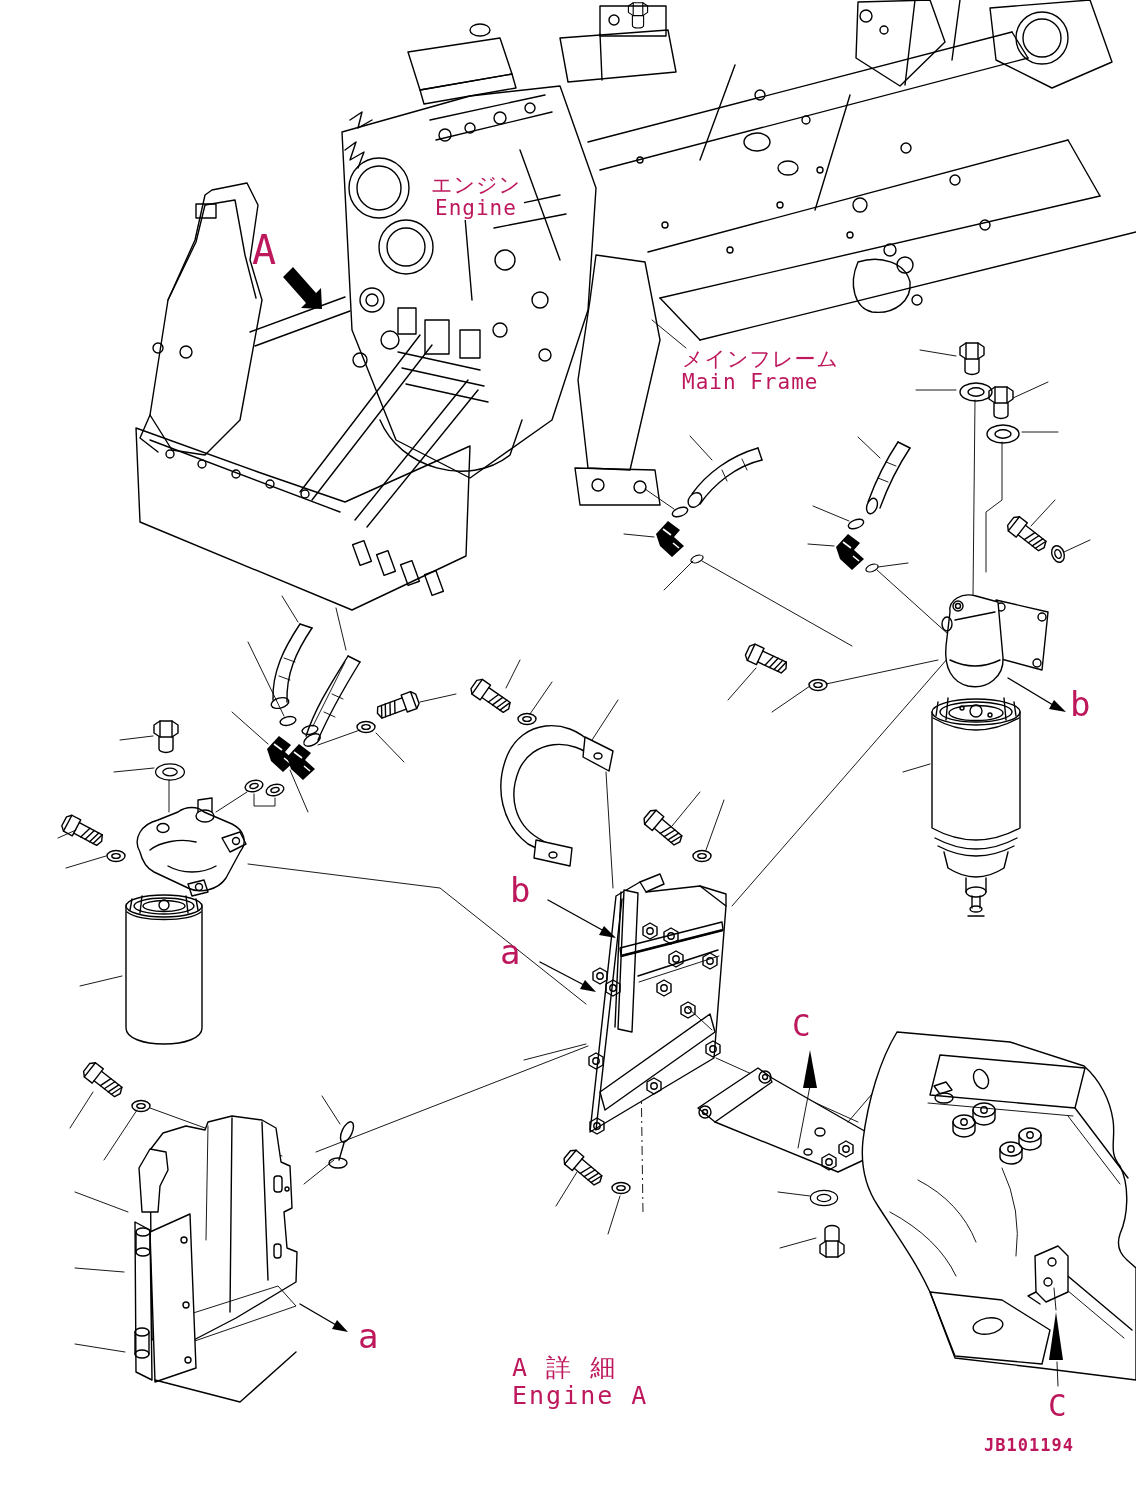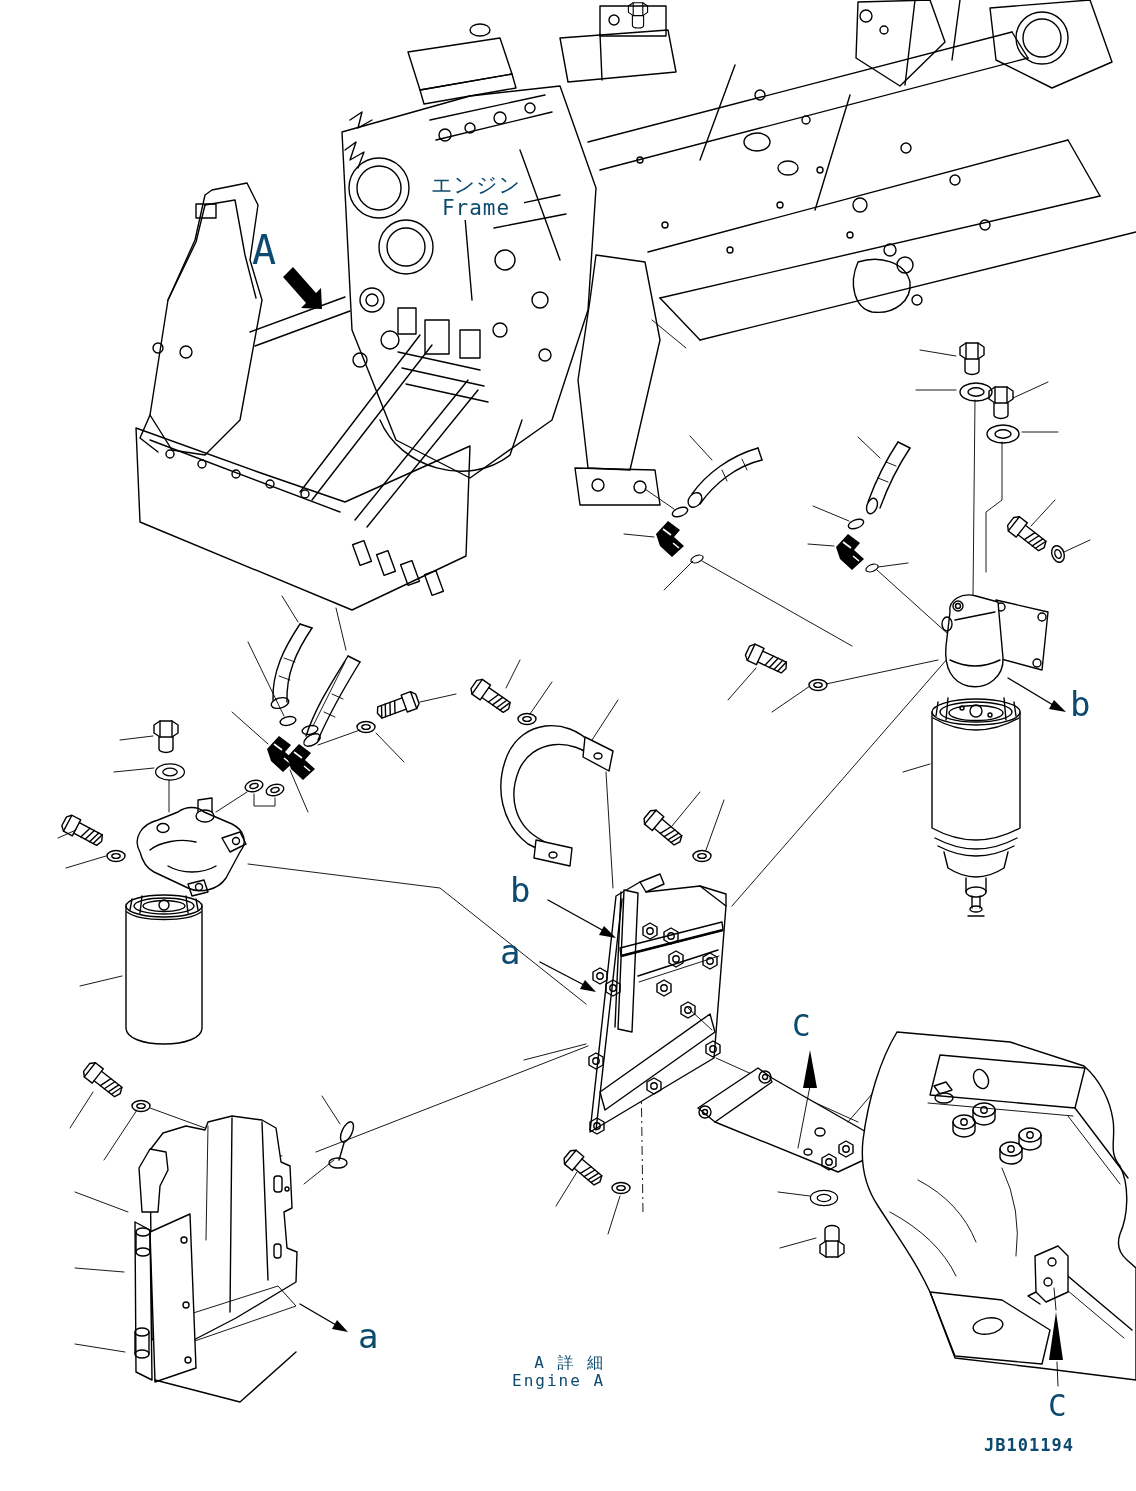--- a/index.html
+++ b/index.html
@@ -5,27 +5,27 @@
   html,body{margin:0;padding:0;background:#ffffff;}
   #page{position:relative;width:1136px;height:1491px;background:#ffffff;overflow:hidden;
         font-family:"DejaVu Sans Mono","Liberation Mono",monospace;color:#000;}
   #art{position:absolute;left:0;top:0;}
   svg .ln{stroke:#000;fill:none;stroke-width:1.4;stroke-linecap:round;stroke-linejoin:round;}
   svg .thin{stroke:#000;fill:none;stroke-width:0.9;stroke-linecap:round;}
   svg .thick{stroke:#000;fill:none;stroke-width:2.4;}
   svg .fill{fill:#000;stroke:none;}
   svg .wfill{fill:#ffffff;stroke:#000;stroke-width:1.4;stroke-linejoin:round;}
   svg .dash{stroke:#000;fill:none;stroke-width:0.9;stroke-dasharray:9 4 2 4;}
-  .lbl{position:absolute;color:#0c4a6e;line-height:1.1;white-space:pre;}
+  .lbl{position:absolute;color:#be185d;line-height:1.1;white-space:pre;}
   .cap{font-size:21px;letter-spacing:1px;}
   .mark-big{font-size:40px;}
   .mark{font-size:34px;}
   .mark-c{font-size:31px;}
   .code{font-size:17px;letter-spacing:1px;font-weight:bold;}
-  .det{font-size:16px;letter-spacing:2px;text-align:right;}
+  .det{font-size:25px;letter-spacing:2px;}
   .whitebg{background:#ffffff;padding:0 3px;text-align:center;}
 </style>
 </head>
 <body>
 
 <div id="page">
 
 <svg id="art" width="1136" height="1491" viewBox="0 0 1136 1491">
 <defs>
   <g id="nut">
@@ -632,22 +632,23 @@
   <line class="ln" x1="540" y1="962" x2="584" y2="985"></line>
   <polygon class="fill" points="596,992 585,980 580,989"></polygon>
   <line class="ln" x1="300" y1="1304" x2="336" y2="1325"></line>
   <polygon class="fill" points="348,1332 337,1320 332,1329"></polygon>
   <polygon class="fill" points="810,1050 803,1088 817,1088"></polygon>
   <line class="thin" x1="810" y1="1086" x2="798" y2="1148"></line>
   <polygon class="fill" points="1056,1312 1049,1360 1063,1360"></polygon>
 </g>
 </svg>
 
-<div class="lbl cap whitebg" style="left:428px;top:174px;"><span>エンジン</span><br><span>Frame</span></div>
-
+<div class="lbl cap whitebg" style="left:428px;top:174px;"><span>エンジン</span><br><span>Engine</span></div>
+
+<div class="lbl cap" style="left:682px;top:348px;"><span>メインフレーム</span><br><span>Main Frame</span></div>
 
 <div class="lbl mark-big" style="left:252px;top:228px;">A</div>
 <div class="lbl mark" style="left:1070px;top:686px;">b</div>
 <div class="lbl mark" style="left:510px;top:872px;">b</div>
 <div class="lbl mark" style="left:500px;top:934px;">a</div>
 <div class="lbl mark-c" style="left:792px;top:1008px;">C</div>
 <div class="lbl mark" style="left:358px;top:1318px;">a</div>
 <div class="lbl mark-c" style="left:1048px;top:1388px;">C</div>
 
 <div class="lbl det" style="left:512px;top:1354px;"><span>A 詳 細</span><br><span>Engine A</span></div>

